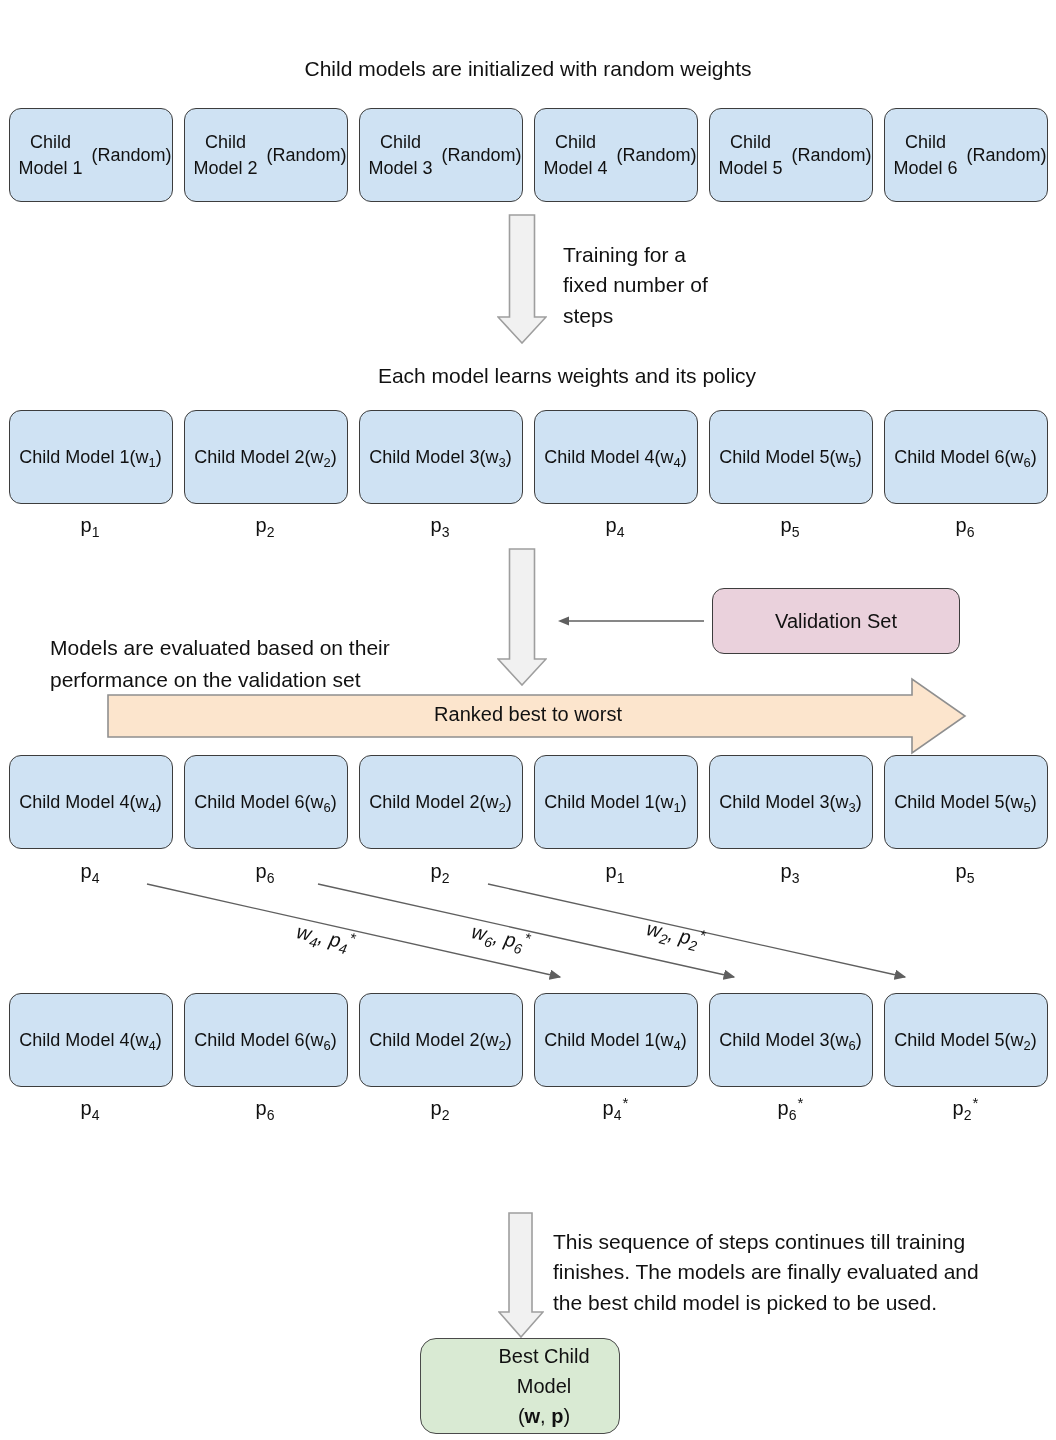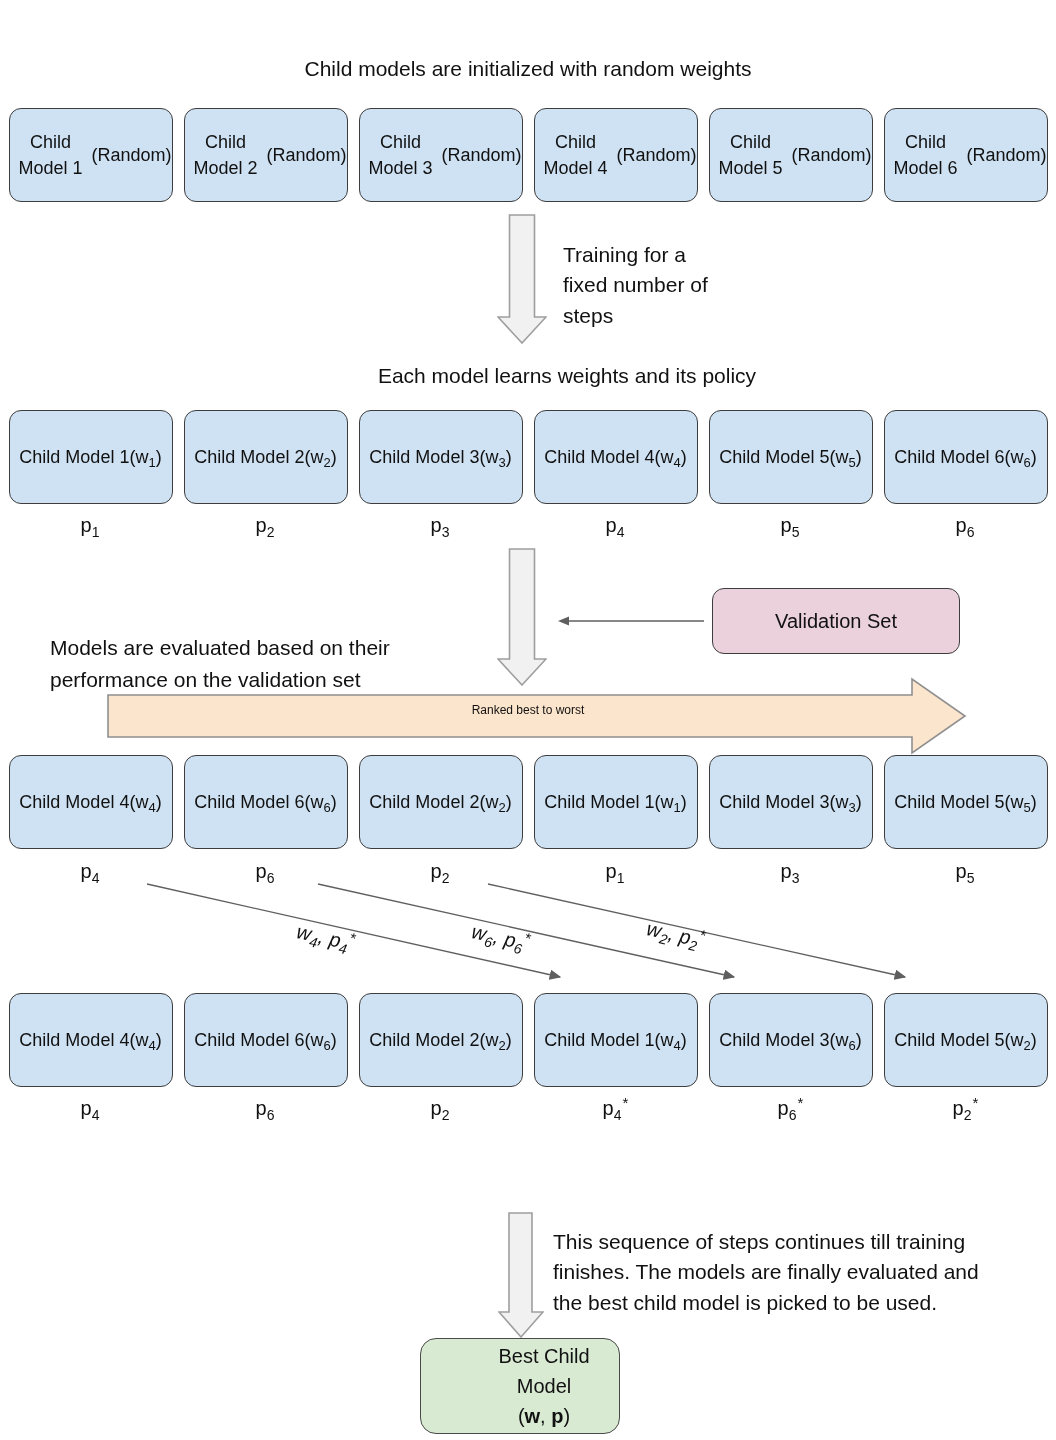--- a/index.html
+++ b/index.html
@@ -138,21 +138,21 @@
   </div>
   <div class="valbox">
       <span>Validation Set</span>
     </div>
 
   <div class="blockarrow" style="left:106px;top:677px;">
     <svg width="862" height="78" viewBox="0 0 862 78">
       <polygon points="2,18 806,18 806,2 859,39 806,76 806,60 2,60" fill="#fce5cd" stroke="#8f8f8f" stroke-width="1.6"></polygon>
     </svg>
   </div>
-  <div class="heading" style="top:703px;font-size:12px;">Ranked best to worst</div>
+  <div class="heading" style="top:703px;font-size:20px;">Ranked best to worst</div>
 
   <div class="box-row" style="top:755px;">
     <div class="box">
       <div>Child Model 4</div>
       <div><span>(w</span><span class="sub">4</span><span>)</span></div>
     </div>
     <div class="box">
       <div>Child Model 6</div>
       <div><span>(w</span><span class="sub">6</span><span>)</span></div>
     </div>

